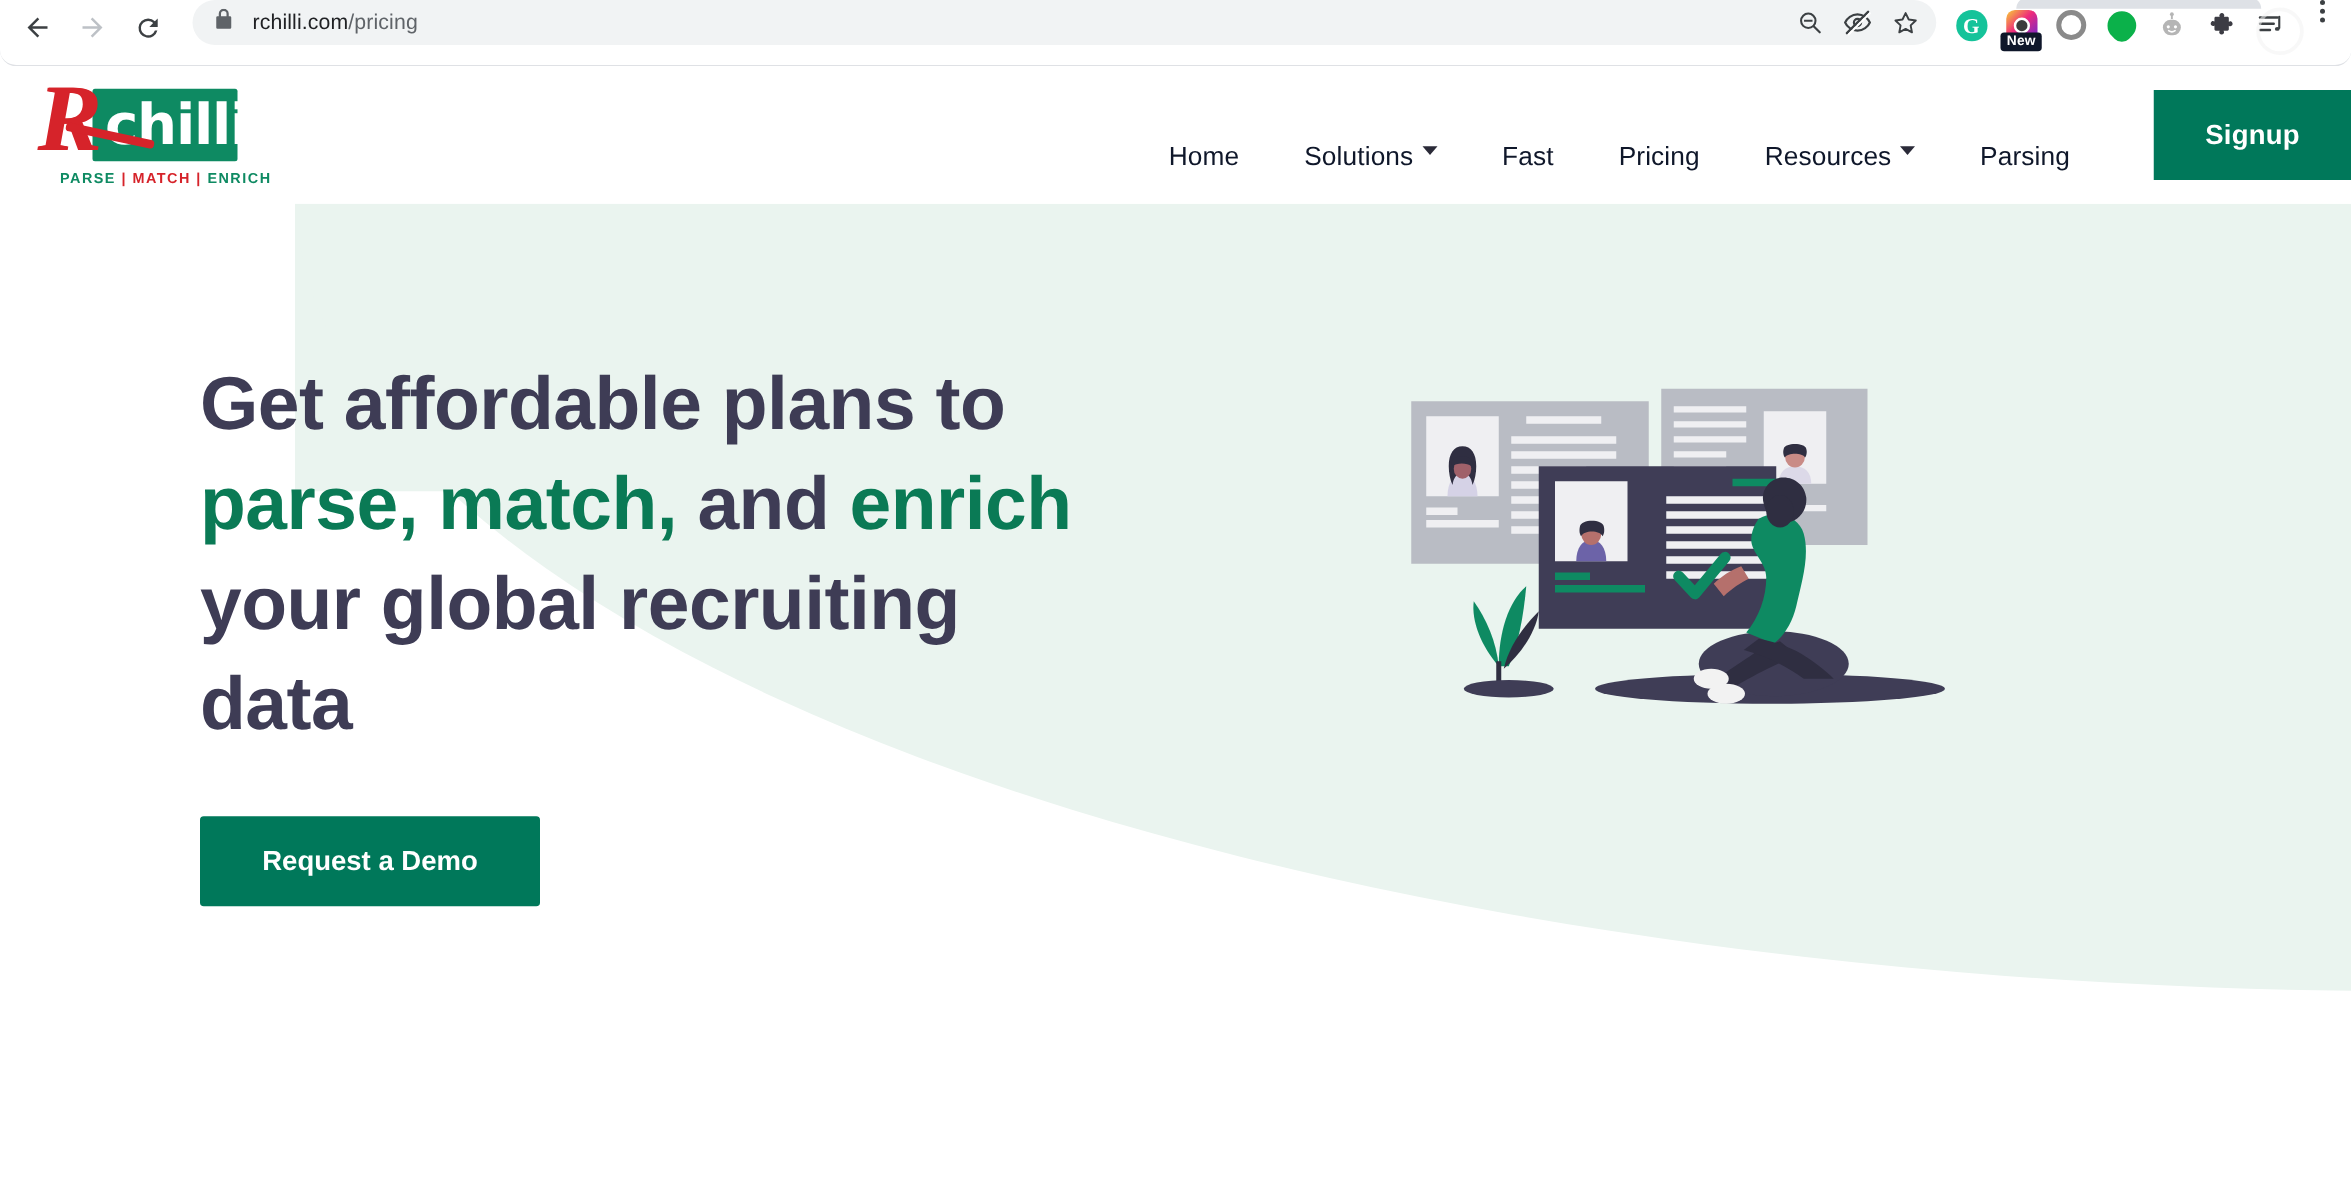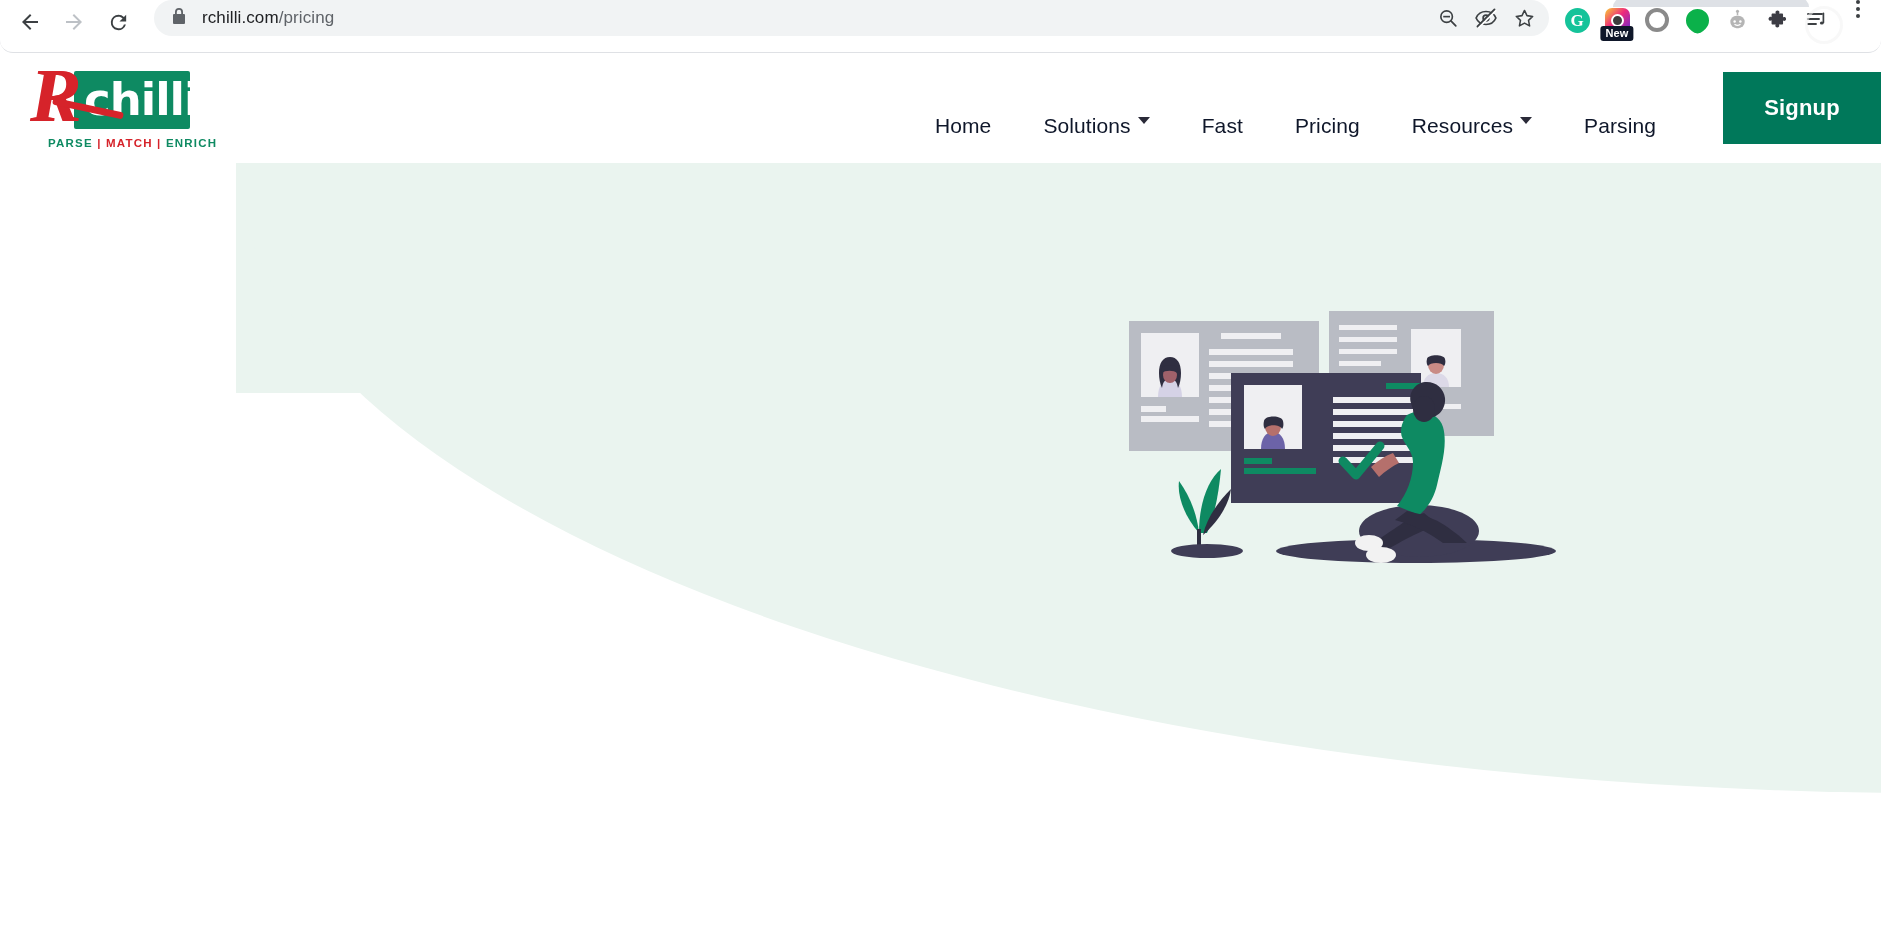--- a/index.html
+++ b/index.html
@@ -496,20 +496,26 @@
         <span>Parsing</span>
       </div>
       <button id="signup-button">Signup</button>
     </nav>
   </div>
 
   <div id="hero">
     <div id="hero-bg-shape2"></div>
     <div id="hero-bg-shape"></div>
 
+    <div id="hero-left">
+      <h1 id="hero-title">
+        <span>Get affordable plans to </span><span class="hl">parse, match,</span><span> and </span><span class="hl">enrich</span><span> your global recruiting data</span>
+      </h1>
+      <button id="demo-button">Request a Demo</button>
+    </div>
 
     <div id="hero-right">
 
       <div id="hero-illustration">
         <svg width="560" height="340" viewBox="0 0 560 340">
 
           <g>
             <rect x="18" y="18" width="190" height="130" fill="#b9bcc4"></rect>
             <rect x="30" y="30" width="58" height="64" fill="#efeff2"></rect>
 

